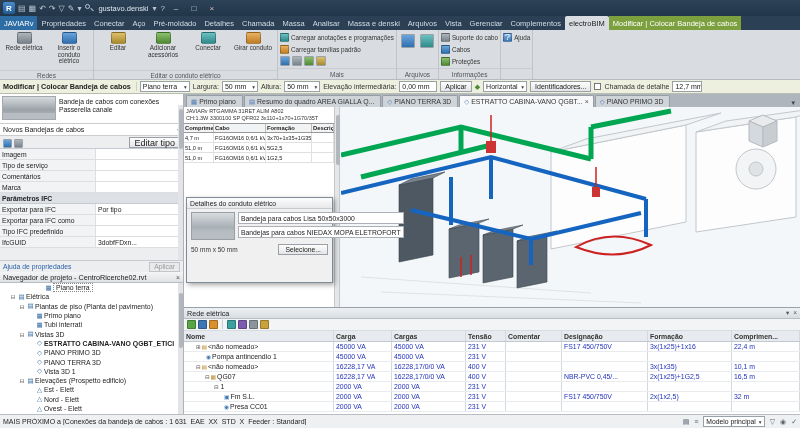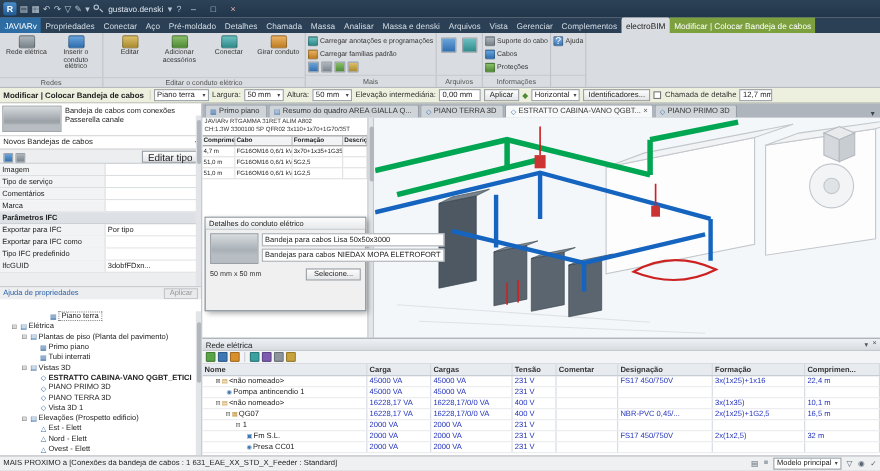--- a/index.html
+++ b/index.html
@@ -407,20 +407,24 @@
         <div class="pthumb"></div>
       </div>
   </div>
 
   <div class="phelp">
     <span class="link">Ajuda de propriedades</span>
     <span class="apply">Aplicar</span>
   </div>
 
   <div class="browser">
+    <div class="bhead">
+      <span>Navegador de projeto - CentroRicerche02.rvt</span>
+      <span class="phx" able="true">×</span>
+    </div>
     <div class="btree">
       <div class="titem boxed">
           <span class="ind" style="width: 36px;"></span>
           <span class="tglyph"></span>
           <span class="ticon">▦</span>
           <span class="tlabel">Piano terra</span>
         </div>
         <div class="titem">
           <span class="ind" style="width: 9px;"></span>
           <span class="tglyph">⊟</span>

